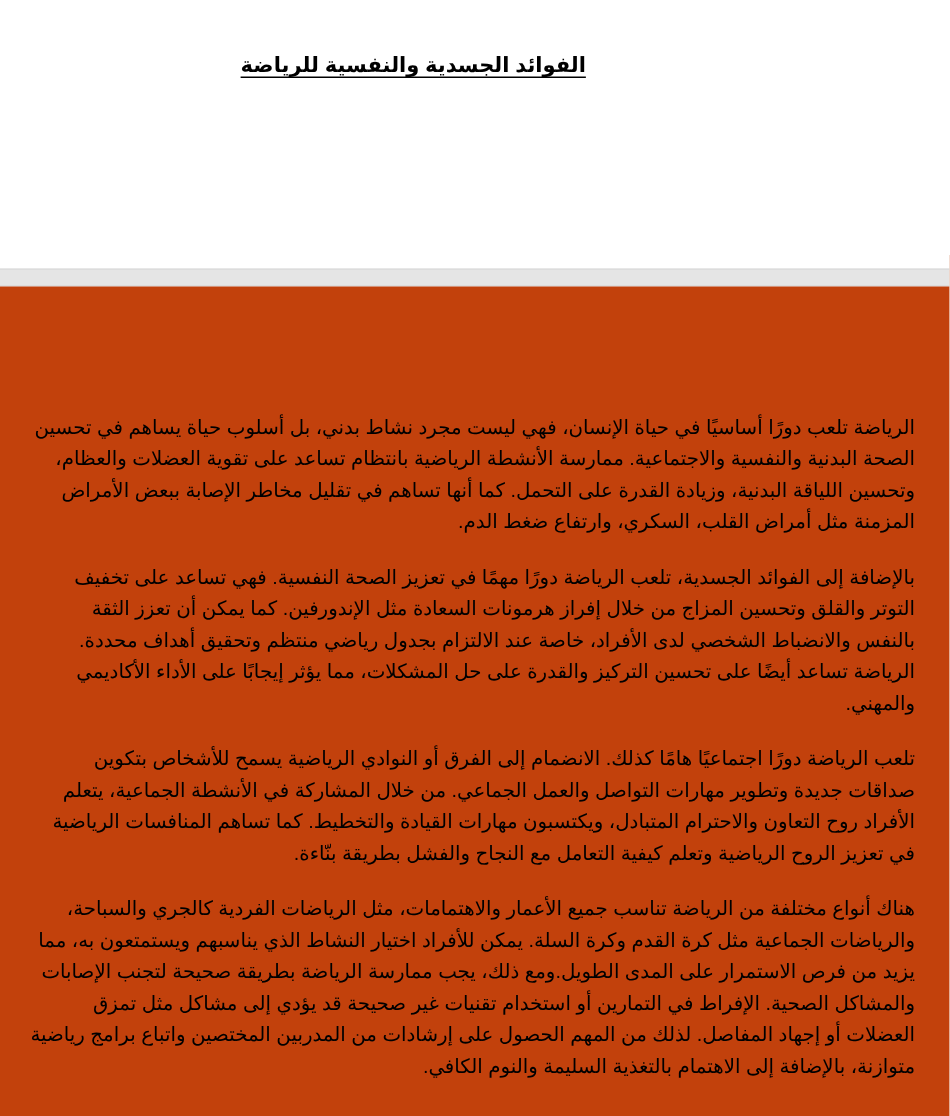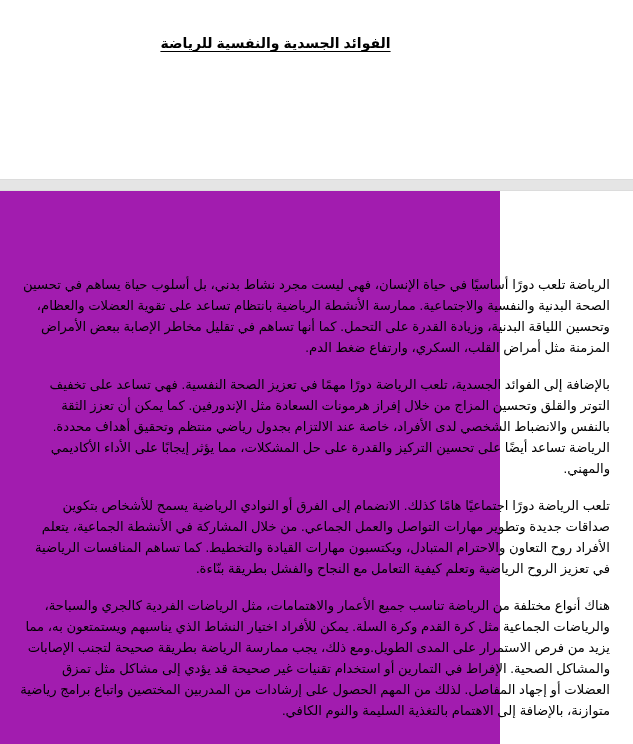--- a/index.html
+++ b/index.html
@@ -42,23 +42,23 @@
     height: 12px;
     background: #e5e5e5;
     border-top: 1px solid #dcdcdc;
     border-bottom: 1px solid #dcdcdc;
     box-sizing: border-box;
   }
   .page-bottom {
     position: absolute;
     left: 0;
     top: 191px;
-    width: 500px;
+    width: 633px;
     height: 553px;
-    background: #a21caf;
+    background: #c2410c;
   }
   .body-text {
     position: absolute;
     top: 83px;
     left: 20px;
     width: 590px;
     direction: rtl;
     text-align: right;
     font-size: 13.2px;
     line-height: 21px;

